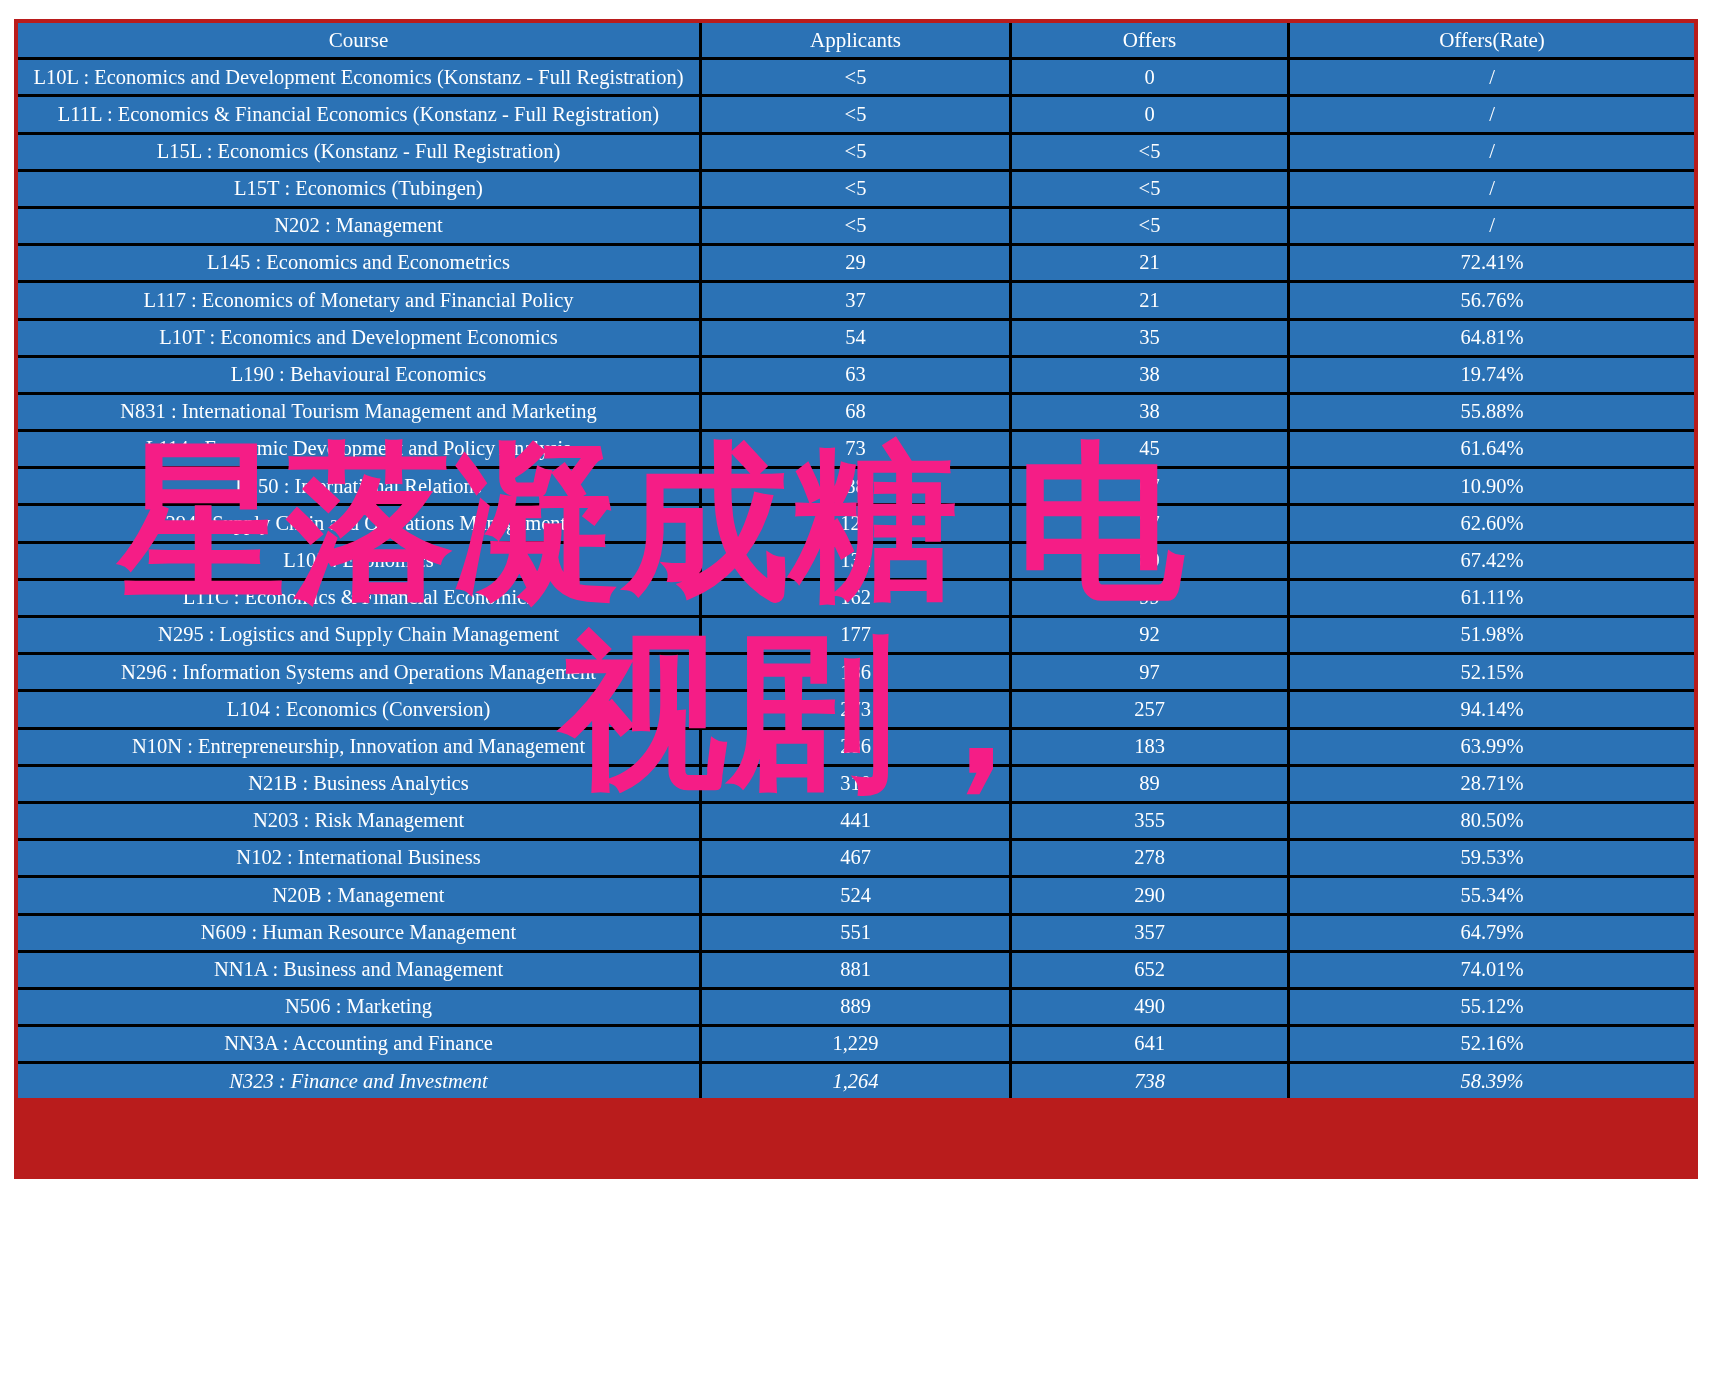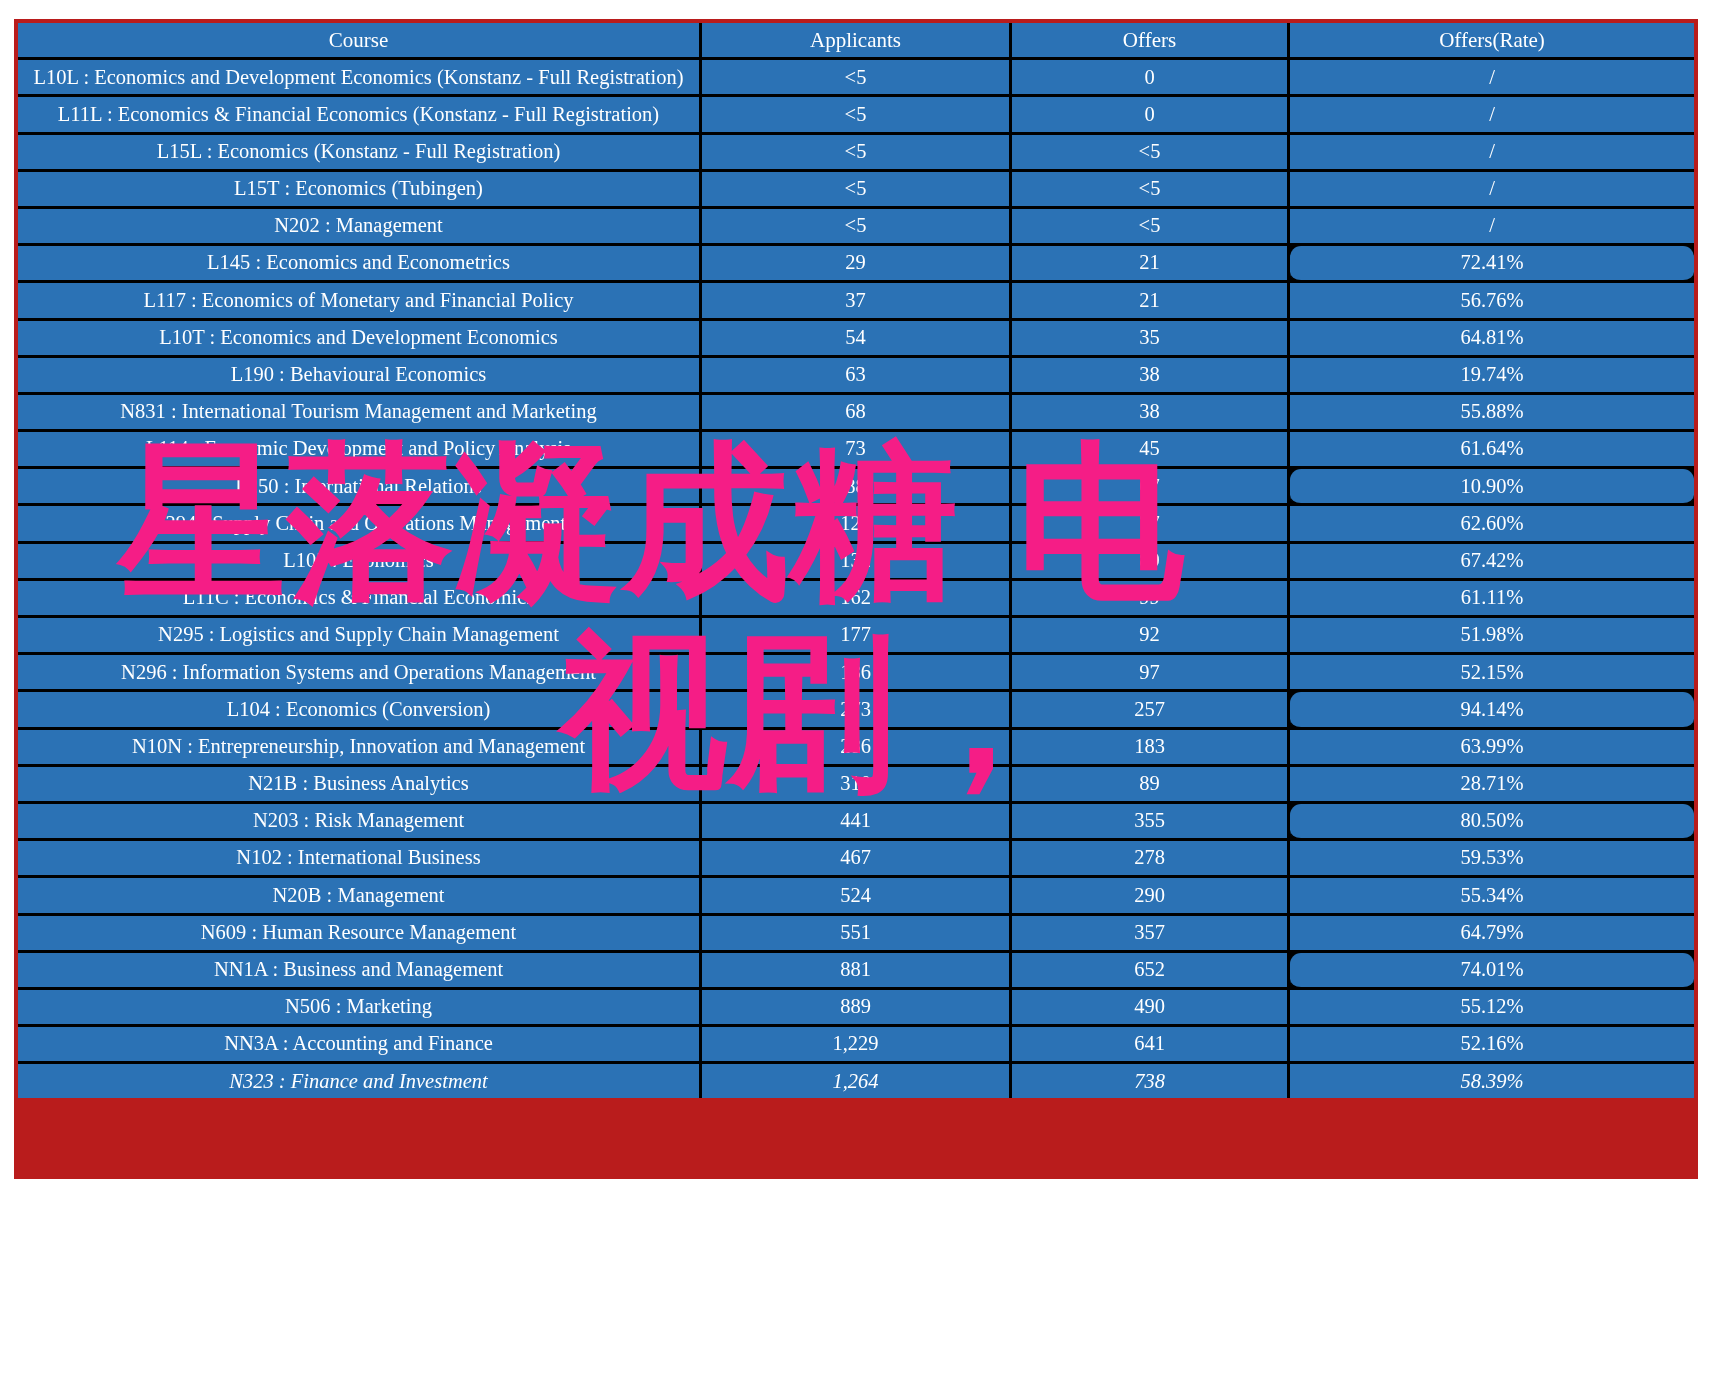--- a/index.html
+++ b/index.html
@@ -71,21 +71,21 @@
     font-style: italic;
   }
 
   table.stats th {
     font-size: 21px;
   }
 
   
   .txt-white  { color: #ffffff; }
   .txt-yellow { color: #FFFF33; }
-  .txt-red    { color: #E8243C; border-radius: 11px; }
+  .txt-red    { color: #E8243C; }
 
   
   #watermark {
     position: absolute;
     left: 0;
     top: 0;
     width: 1711px;
     height: 1374px;
     pointer-events: none;
     z-index: 50;

